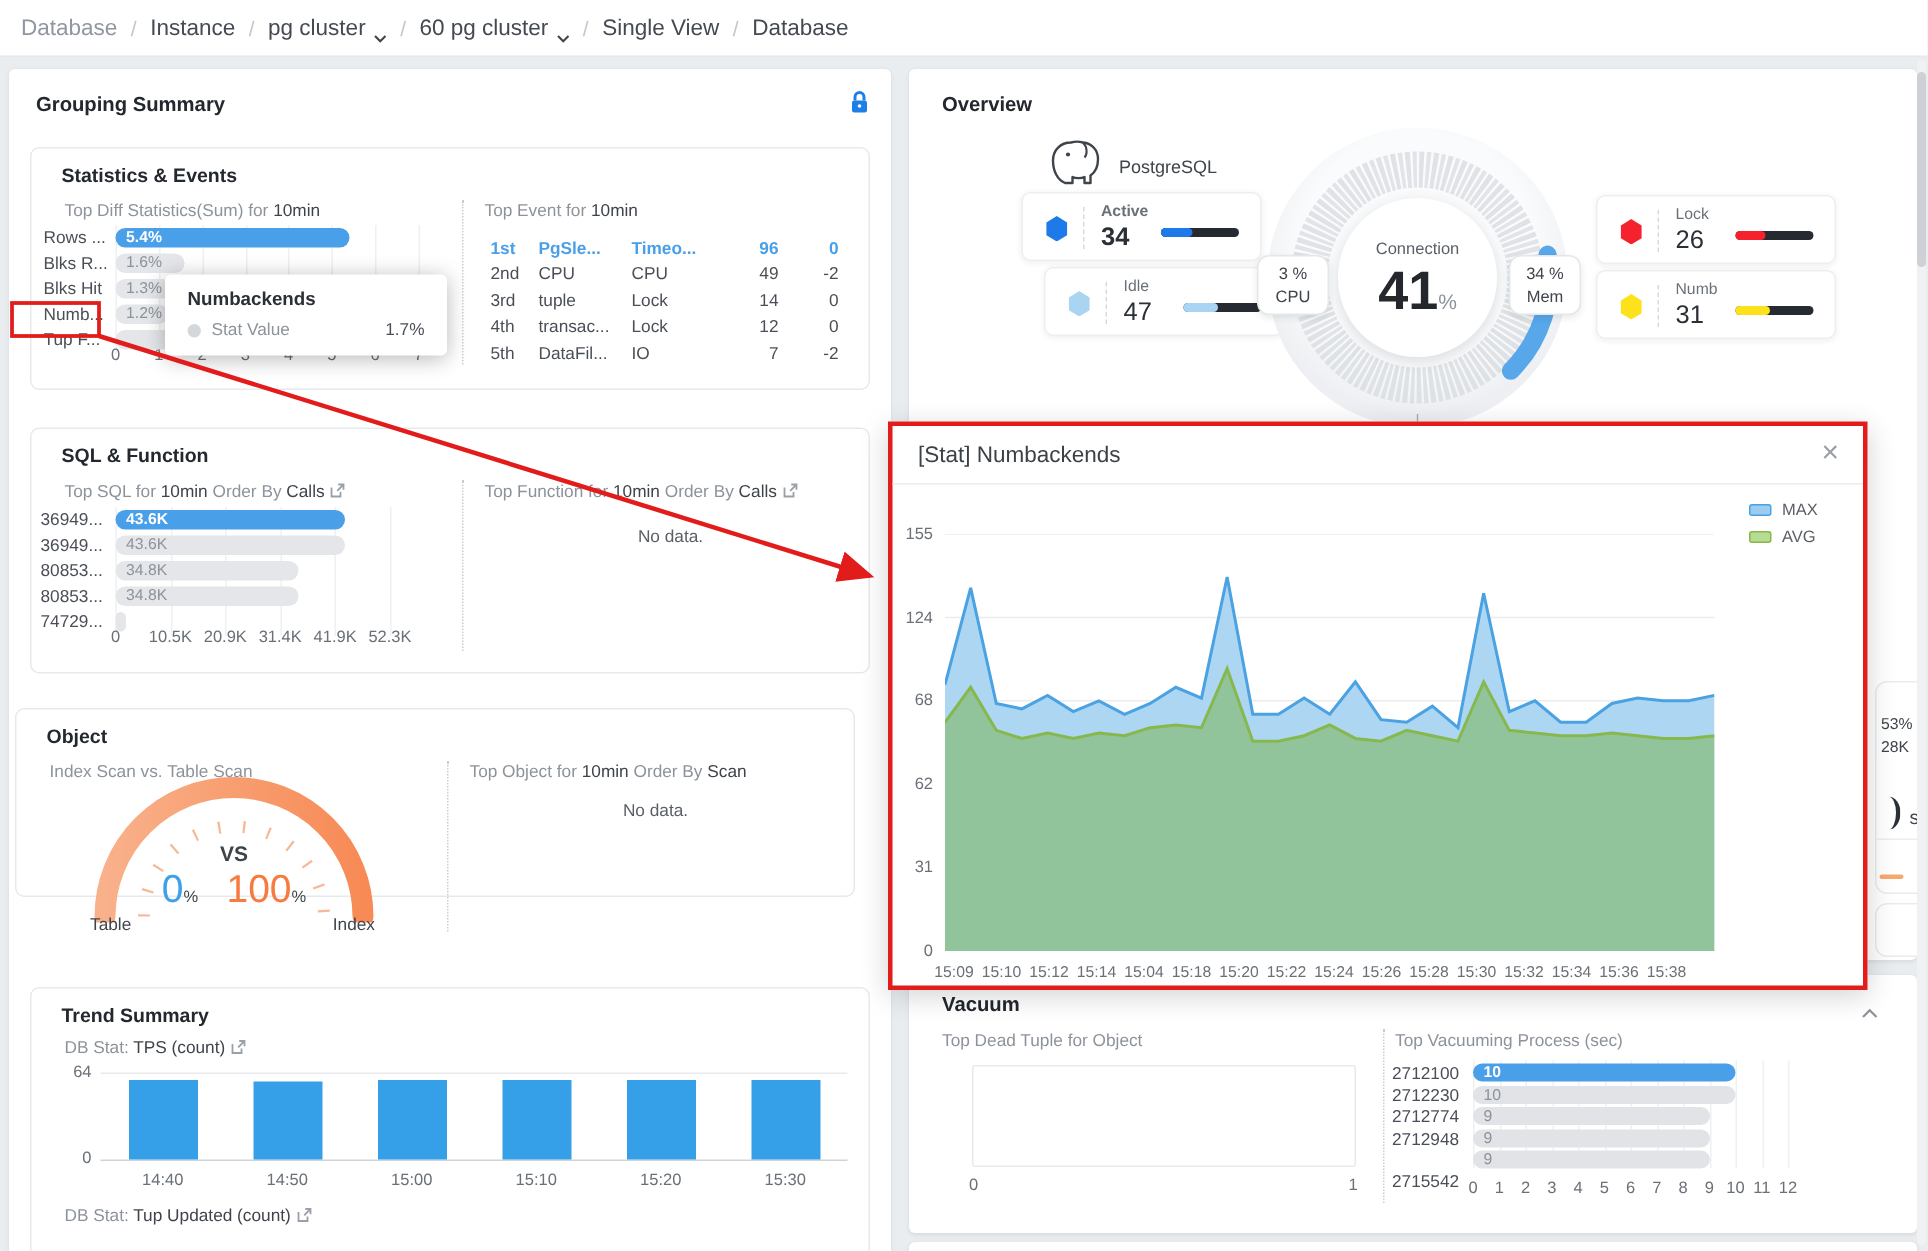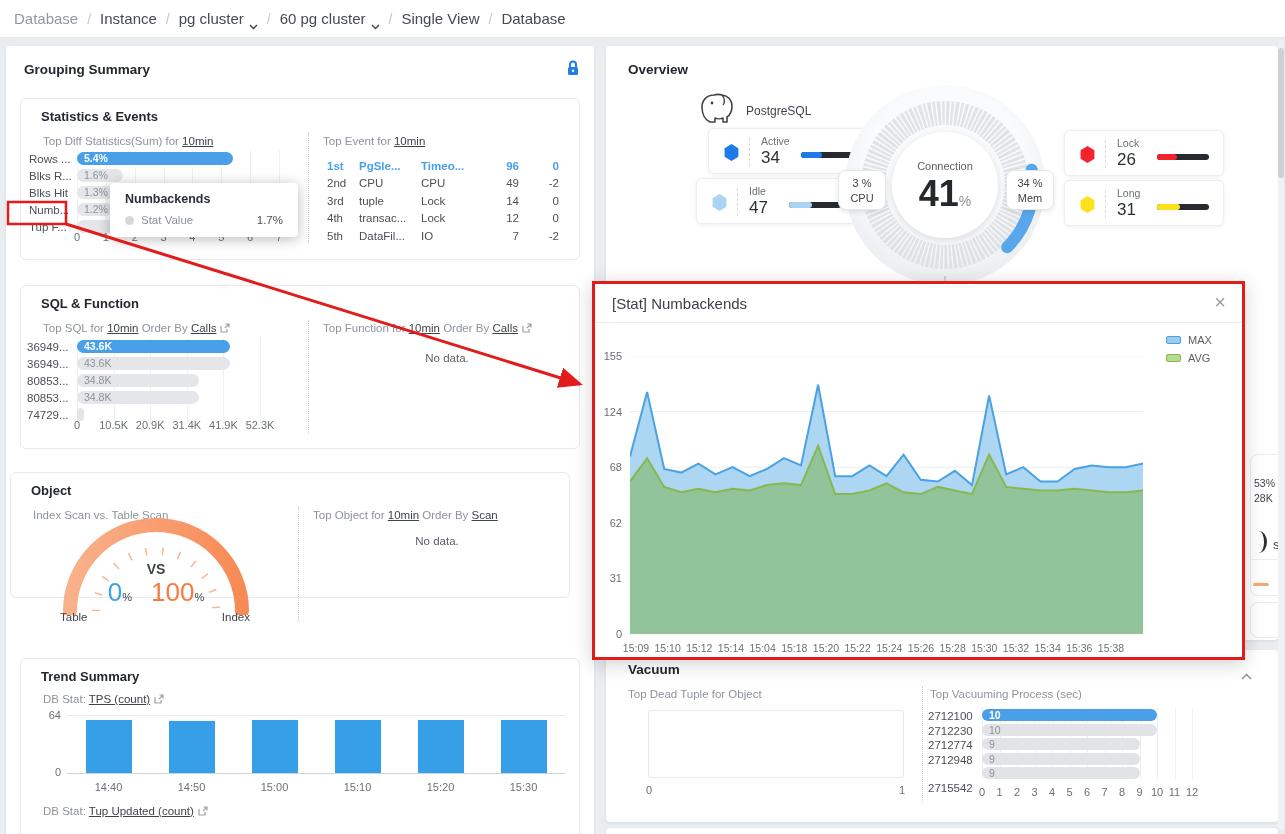--- a/index.html
+++ b/index.html
@@ -20,21 +20,21 @@
     display:flex; gap:6px; align-items:center;}
   .tag .x { color:#9aa0a8; cursor:pointer; }
   #tag-more { margin-left:auto; background:#e9ebee; border-radius:10px; font-size:11px; padding:2px 9px; color:#3f444b;}
   #tagbox-clear { color:#9aa0a8; font-size:13px; cursor:pointer; margin-left:2px;}
   
   .card { position:absolute; background:#fff; border-radius:4px; box-shadow:0 1px 3px rgba(30,35,40,.09); }
   .card-title { font-size:13.5px; font-weight:bold; color:#23272e; }
   .subcard { position:absolute; border:1px solid #e7eaed; border-radius:6px; background:#fff; }
   .sub-title { position:absolute; left:20px; top:10px; font-size:13px; font-weight:bold; color:#23272e;}
   .gray-t { color:#8d939b; font-size:11.5px; }
-  .dark-t { color:#3f444b;text-decoration:underline; }
+  .dark-t { color:#3f444b; }
   .vsep { position:absolute; border-left:1px dotted #c9cdd2; width:0; }
   .nodata { position:absolute; font-size:11.5px; color:#5a5f66; text-align:center; }
   .linkico { display:inline-block; vertical-align:-1px; margin-left:4px;}
   
   .hrow-label { position:absolute; font-size:11.5px; color:#4a4f57; white-space:nowrap; }
   .hbar { position:absolute; border-radius:7px; font-size:10.5px; line-height:13px; padding-left:7px; white-space:nowrap;}
   .gridline-v { position:absolute; width:1px; background:#eef0f2; top:0; }
   .axis-num { position:absolute; font-size:11px; color:#6a7077; transform:translateX(-50%); }
   
   .ev-row { display:grid; grid-template-columns:32px 62px 56px 42px 40px; font-size:11.5px;
@@ -340,21 +340,21 @@
 
   <span class="abs" style="left:92px; top:46px;">
     <svg width="38" height="34" viewBox="0 0 38 34">
       <path d="M12 30 C7 28 4 22 4 15 C4 8 9 3 16 3 C18 2.4 22 2.4 24 3 C30 3.6 34 8 34 14 C34 19 32 23 29 25 L29 30 L25 30 L25 26 C23 27 19 27 17 26 L17 30 L13 30 Z" fill="none" stroke="#3f444b" stroke-width="1.6" stroke-linejoin="round"></path>
       <path d="M24 3 C27 6 27 11 25 13" fill="none" stroke="#3f444b" stroke-width="1.4"></path>
       <circle cx="14" cy="11" r="1.4" fill="#3f444b"></circle>
     </svg>
   </span>
   <div class="abs" style="left:140px; top:58px; font-size:12px; color:#3f444b;">PostgreSQL</div>
 
-  <div class="stat-card" style="left:102px; top:82px;">
+  <div class="stat-card" style="left:75px; top:82px;font-weight:bold;">
       <span class="hex" style="background:#1e7ae8;"></span>
       <span class="stat-dash"></span>
       <span class="stat-name">Active</span>
       <span class="stat-val">34</span>
       <span class="mini-bar">
         <span class="mini-fill" style="width:40%; background:#1e7ae8;"></span>
       </span>
     </div>
   <div class="stat-card" style="left:90px; top:132px;">
       <span class="hex" style="background:#a9d5f2;"></span>
@@ -370,21 +370,21 @@
       <span class="stat-dash"></span>
       <span class="stat-name">Lock</span>
       <span class="stat-val">26</span>
       <span class="mini-bar">
         <span class="mini-fill" style="width:38%; background:#f5222d;"></span>
       </span>
     </div>
   <div class="stat-card" style="left:458px; top:134px;">
       <span class="hex" style="background:#fde11b;"></span>
       <span class="stat-dash"></span>
-      <span class="stat-name">Long</span>
+      <span class="stat-name">Numb</span>
       <span class="stat-val">31</span>
       <span class="mini-bar">
         <span class="mini-fill" style="width:45%; background:#fde11b;"></span>
       </span>
     </div>
 
   <div class="abs" style="left:234px; top:34px; width:210px; height:210px;">
     <svg width="210" height="210" viewBox="0 0 210 210">
       <defs>
         <radialGradient id="outerg" cx="0.5" cy="0.4" r="0.7">

